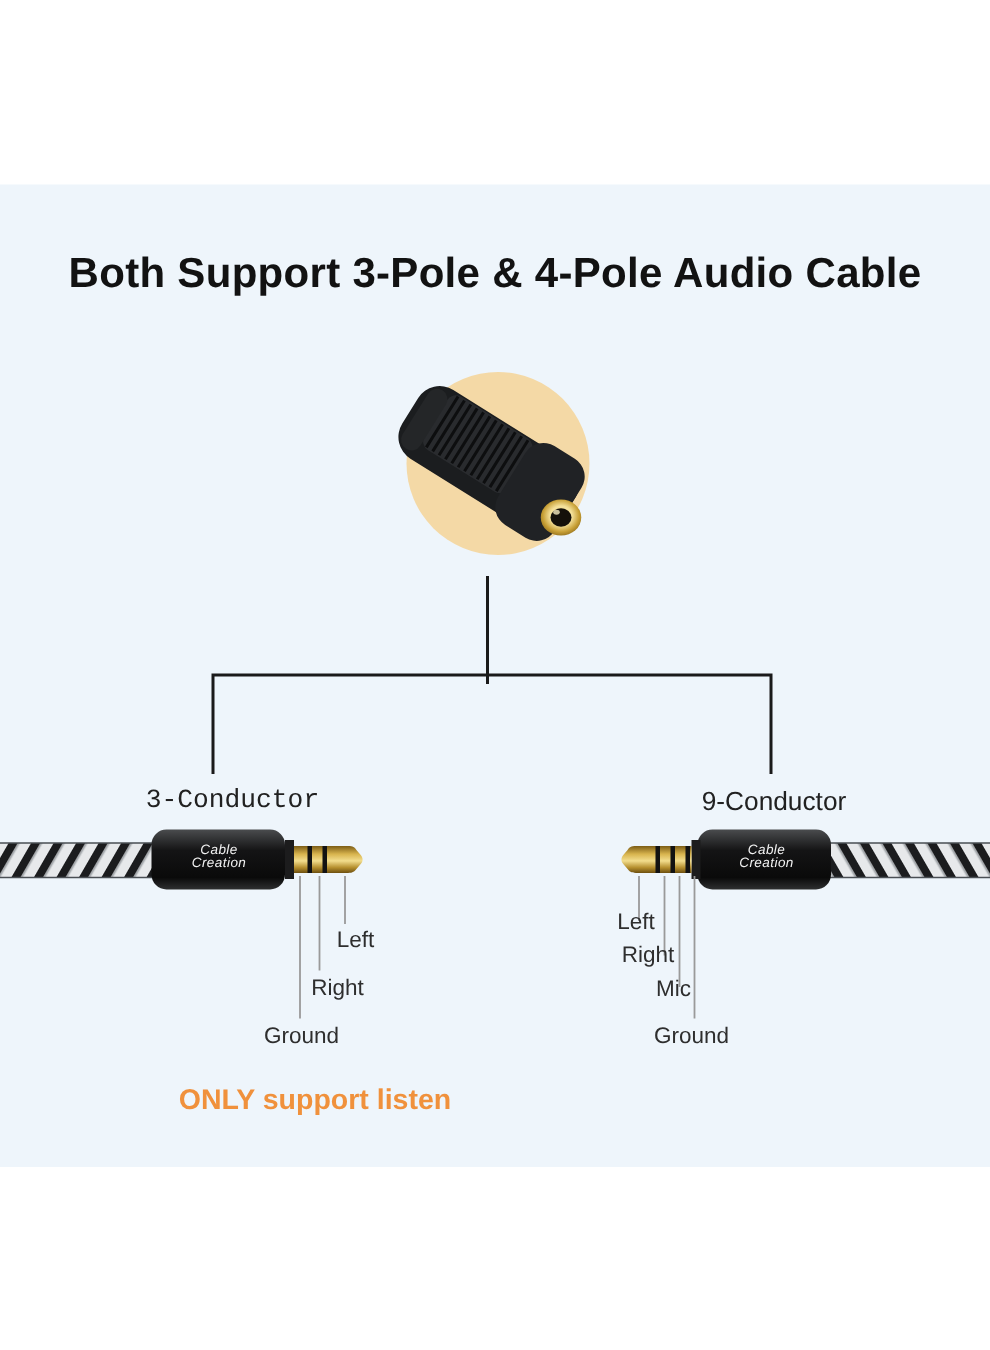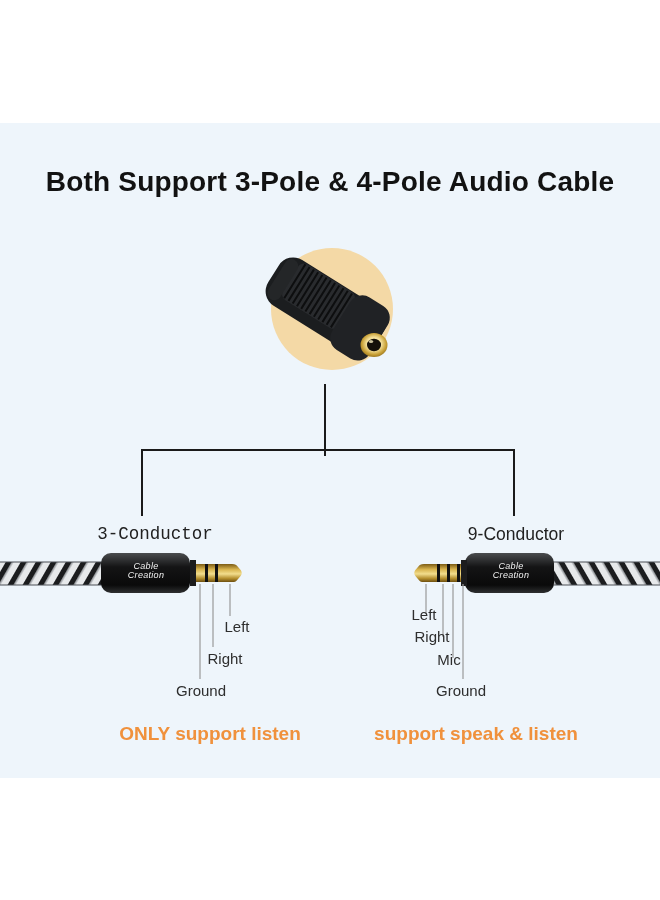--- a/index.html
+++ b/index.html
@@ -126,15 +126,14 @@
   <div class="txt pin-label" style="left:237px;top:618px;">Left</div>
   <div class="txt pin-label" style="left:225px;top:650px;">Right</div>
   <div class="txt pin-label" style="left:201px;top:682px;">Ground</div>
 
   <div class="txt pin-label" style="left:424px;top:606px;">Left</div>
   <div class="txt pin-label" style="left:432px;top:628px;">Right</div>
   <div class="txt pin-label" style="left:449px;top:651px;">Mic</div>
   <div class="txt pin-label" style="left:461px;top:682px;">Ground</div>
 
   <div class="txt note" style="left:175px;top:723px;margin-left:35px;">ONLY support listen</div>
-  <div class="txt note" style="left:476px;top:723px;">support speak &amp; listen</div>
 
 </div>
 
 </body></html>

